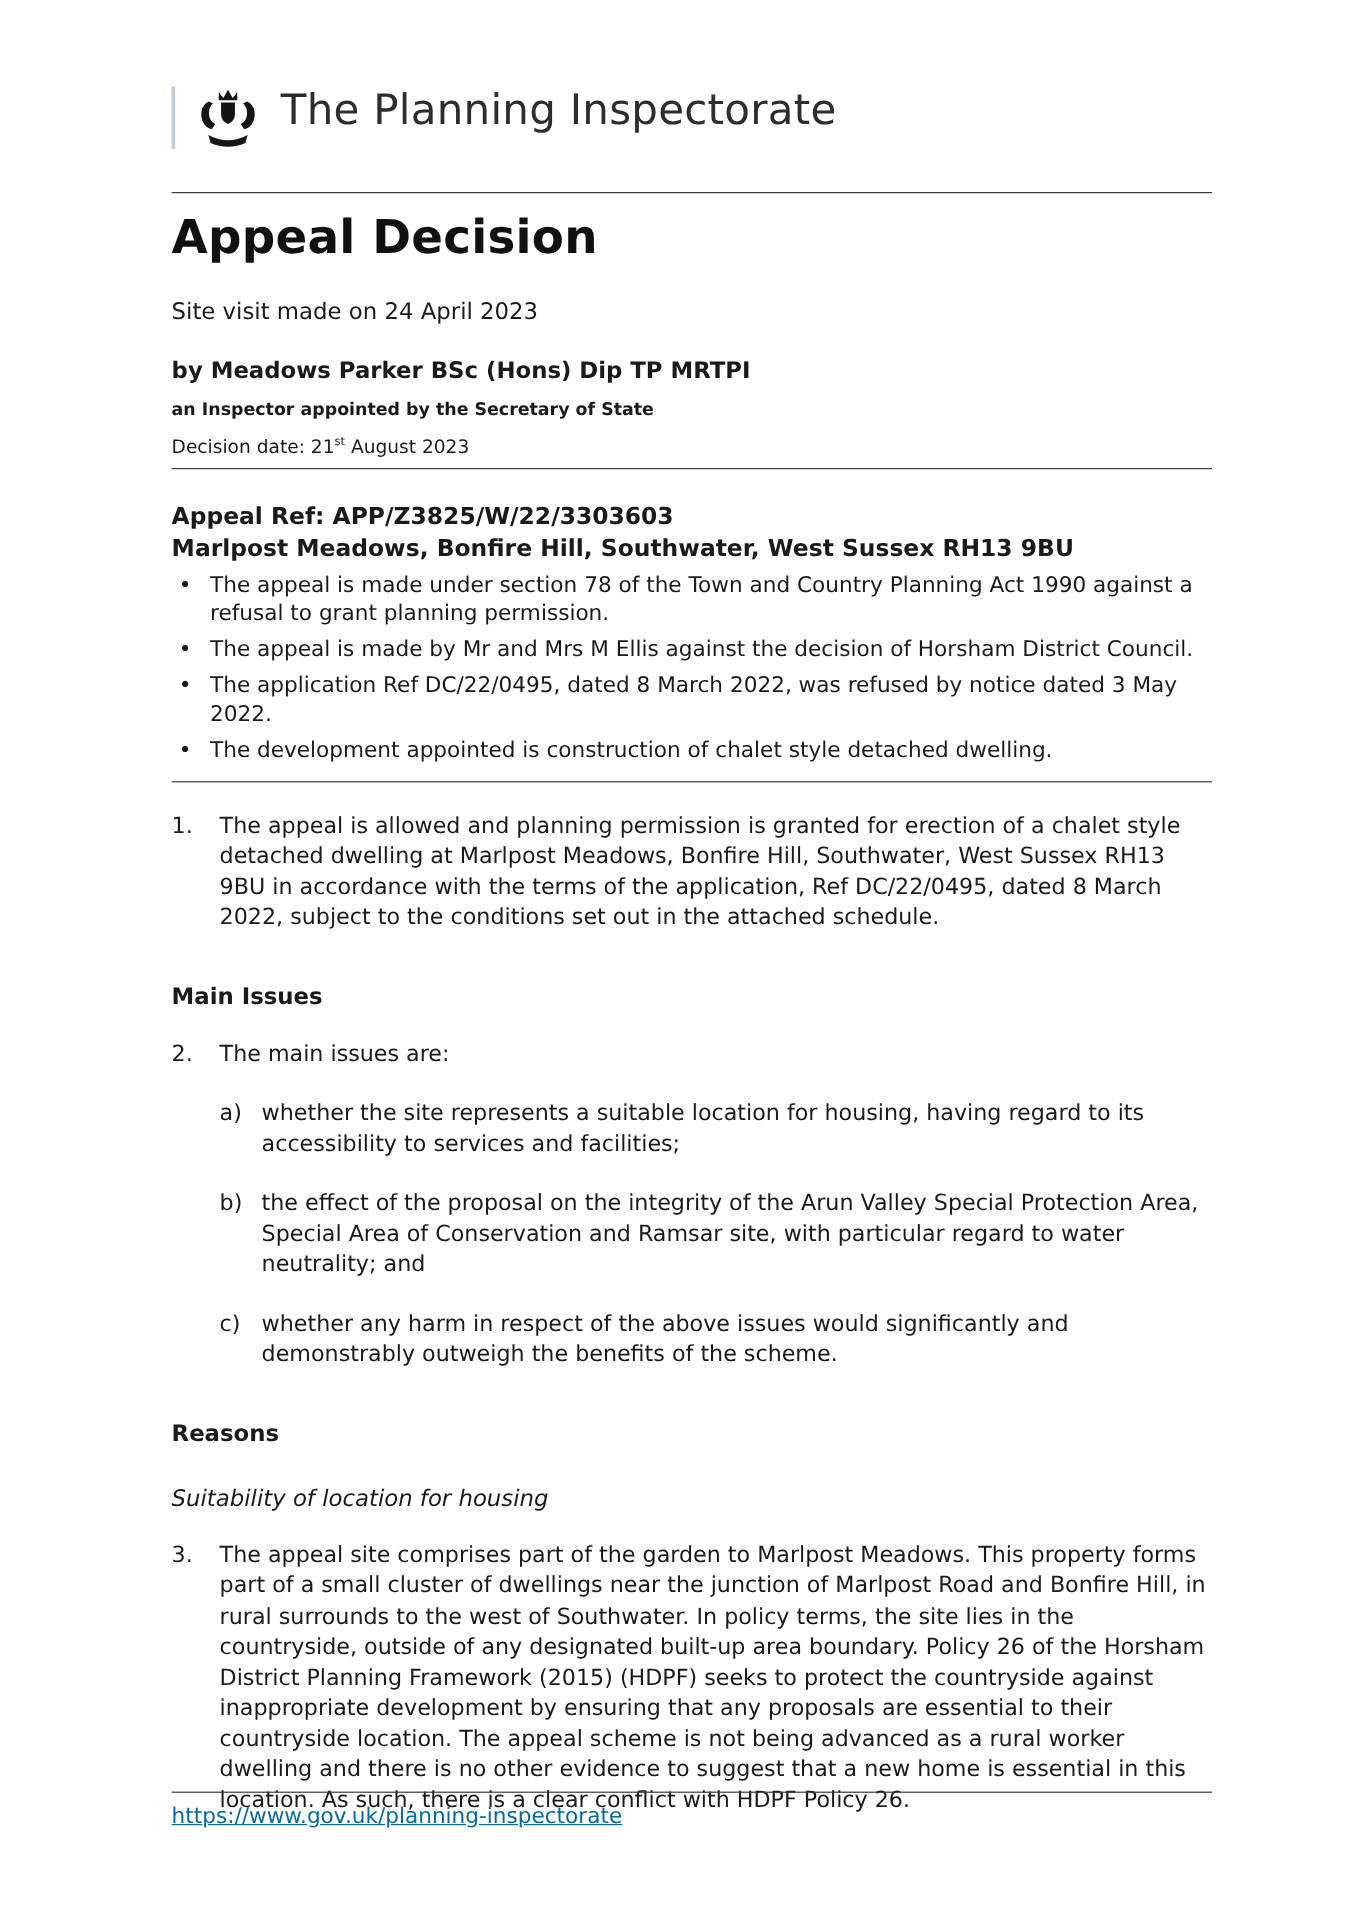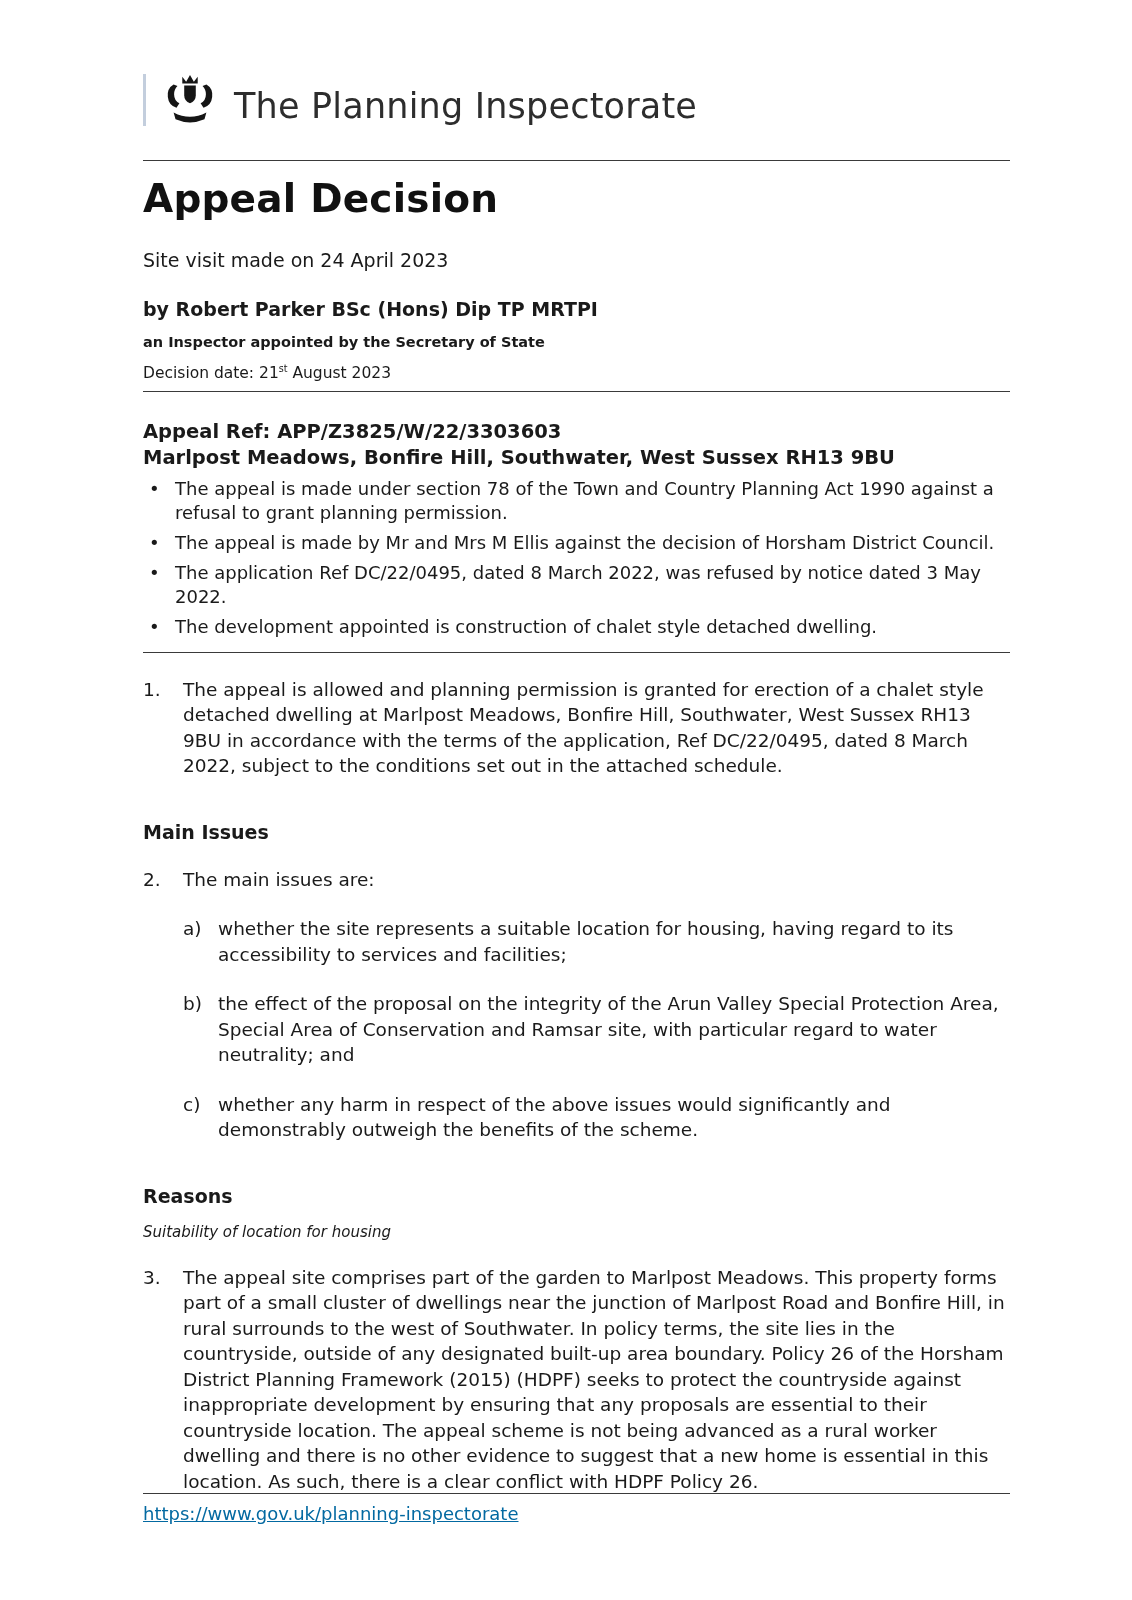--- a/index.html
+++ b/index.html
@@ -13,21 +13,21 @@
     height: 1600px;
     position: relative;
     background: #ffffff;
     overflow: hidden;
   }
   .content {
     padding: 72px 122px 0 143px;
   }
 
   
-  .brand { display: flex; align-items: flex-end; gap: 13px; }
+  .brand { display: flex; align-items: flex-start; gap: 13px; }
   .brand-bar { width: 3px; height: 52px; background: #c3cedd; flex: 0 0 auto; }
   .crest { flex: 0 0 auto; display: block; }
   .org-name {
     font-size: 35px;
     color: #2d2d2d;
     letter-spacing: 0.2px;
     white-space: nowrap;
   }
 
   hr.rule {
@@ -75,21 +75,21 @@
   .section-heading { margin-top: 42px; font-size: 19px; font-weight: bold; }
   .para { display: flex; margin-top: 24px; font-size: 18.5px; line-height: 1.38; }
   .para .num { flex: 0 0 40px; }
   .para .ptext { flex: 1; }
 
   .issues { margin-left: 40px; }
   .issue { display: flex; margin-top: 24px; font-size: 18.5px; line-height: 1.38; }
   .issue .ilabel { flex: 0 0 35px; }
   .issue .itext { flex: 1; }
 
-  .sub-heading-italic { margin-top: 16px; font-size: 15px; font-style: italic; }
+  .sub-heading-italic { margin-top: 32px; font-size: 19px; font-style: italic; }
 
   
   .footer {
     position: absolute;
     left: 143px;
     right: 122px;
     bottom: 76px;
     border-top: 1.2px solid #3a3a3a;
     padding-top: 9px;
   }
@@ -114,21 +114,21 @@
         <path d="M49 13 q7 4 6 13 q-1 9 -9 11 l-3 -4.5 q5.5 -3 5.5 -9.5 q0 -5 -3.5 -8.5 z" fill="#151515"></path>
         <path d="M15 42 q17 9 34 0 l-2 7 q-15 6.5 -30 0 z" fill="#151515"></path>
       </svg>
       <div class="org-name">The Planning Inspectorate</div>
     </div>
 
     <hr class="rule rule-top">
 
     <h1 class="doc-title">Appeal Decision</h1>
     <p class="site-visit">Site visit made on 24 April 2023</p>
-    <p class="inspector">by Robert Parker BSc (Hons) Dip TP MRTPI</p>
+    <p class="inspector">by Meadows Parker BSc (Hons) Dip TP MRTPI</p>
     <p class="inspector-role">an Inspector appointed by the Secretary of State</p>
     <p class="decision-date"><span>Decision date: 21</span><sup>st</sup><span> August 2023</span></p>
 
     <div class="appeal-block">
       <p class="appeal-ref">Appeal Ref: APP/Z3825/W/22/3303603</p>
       <p class="appeal-address">Marlpost Meadows, Bonfire Hill, Southwater, West Sussex RH13 9BU</p>
       <ul class="bullets">
         <li>
           <span class="marker">•</span>
           <span class="btext">The appeal is made under section 78 of the Town and Country Planning Act 1990 against a refusal to grant planning permission.</span>

